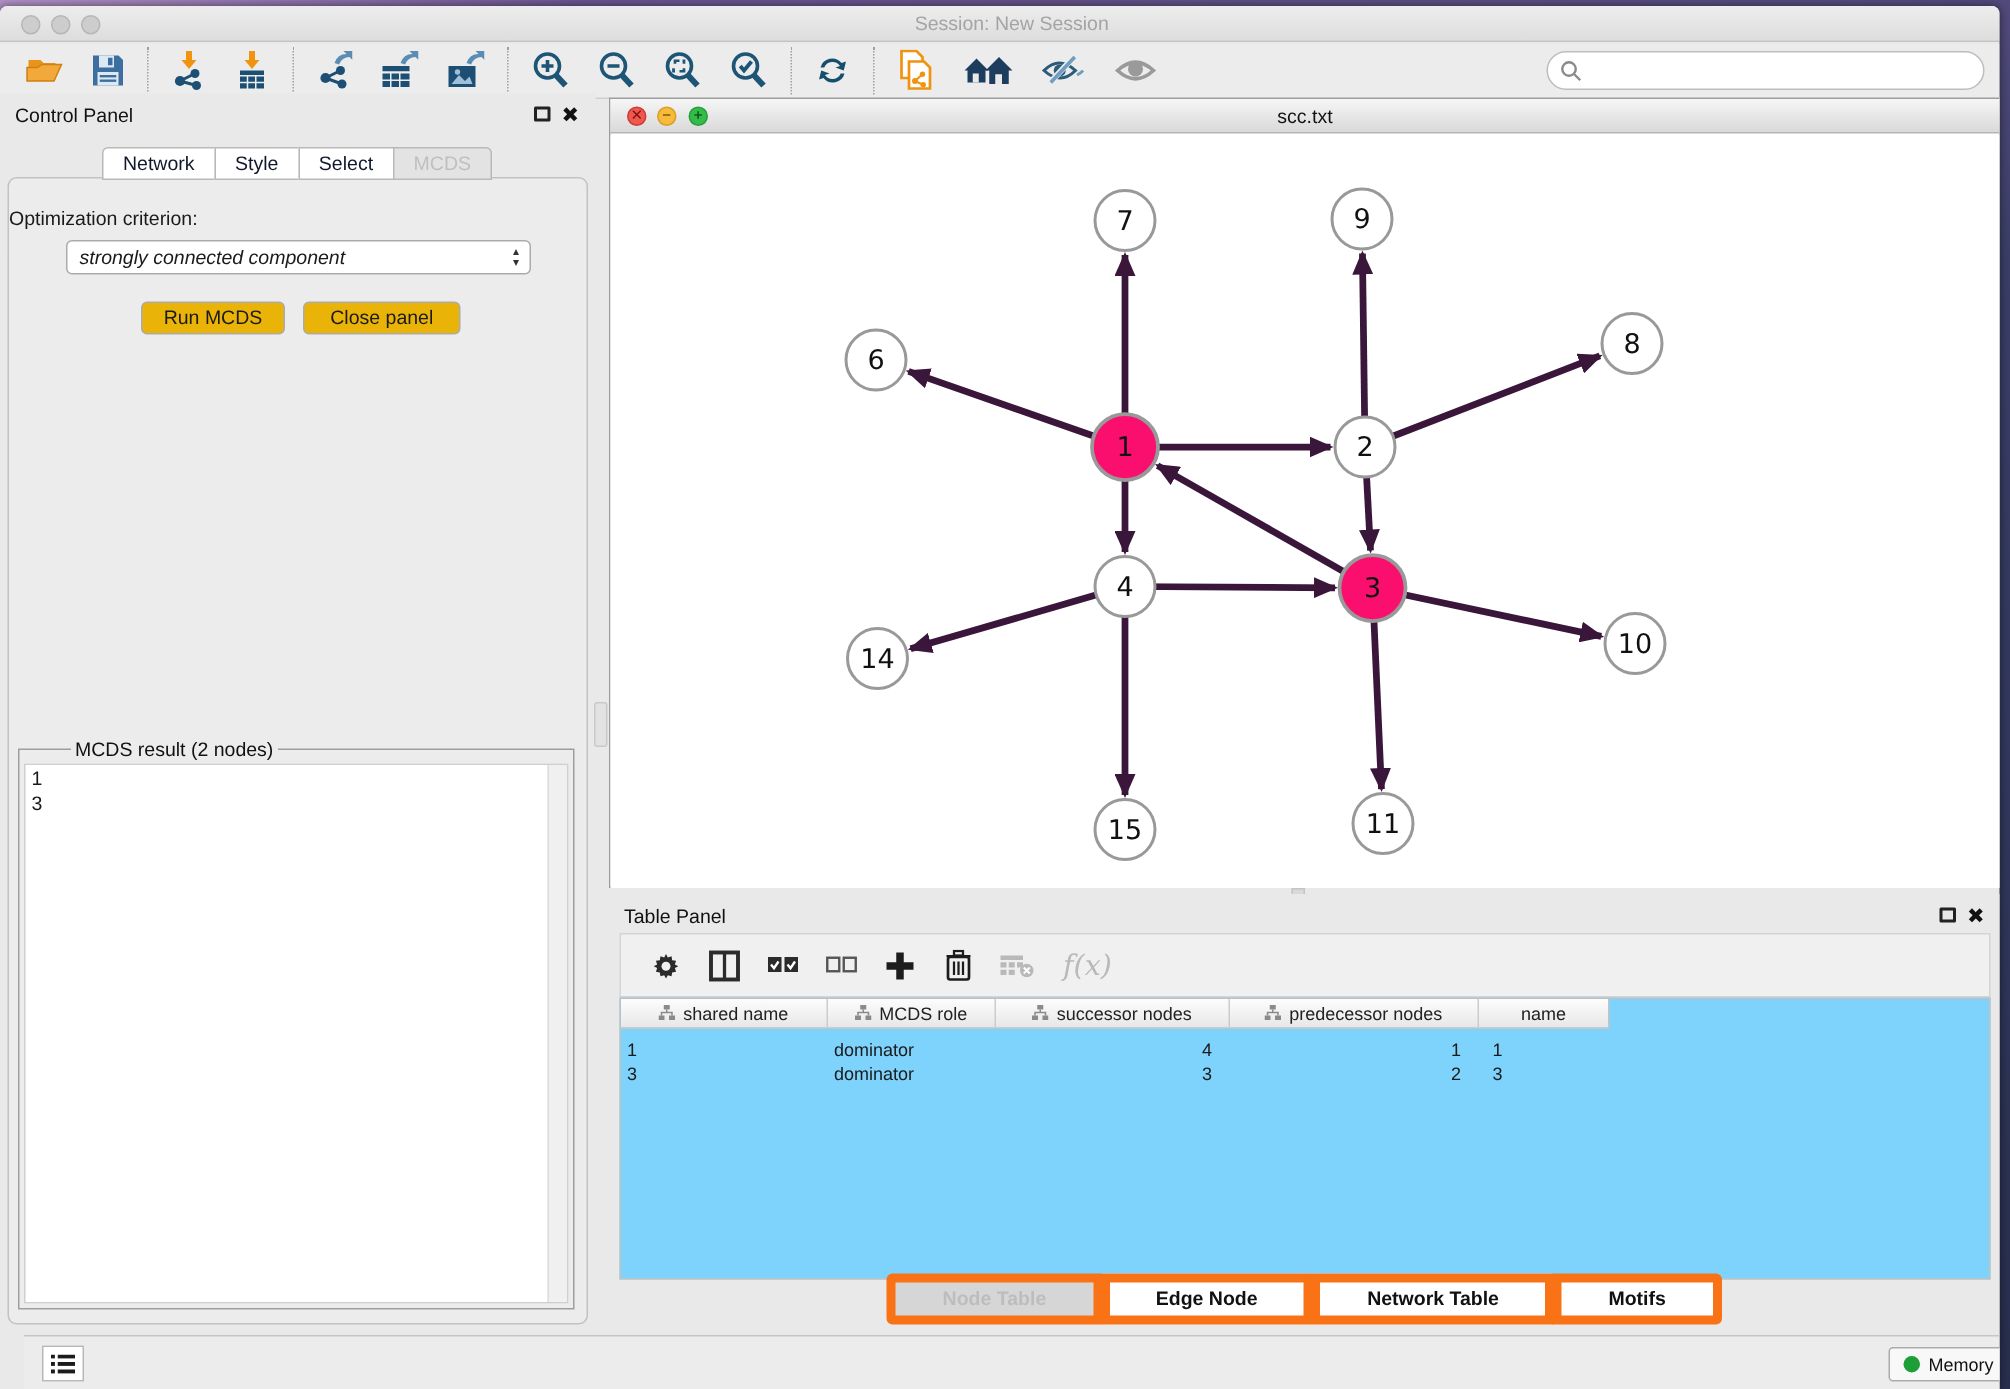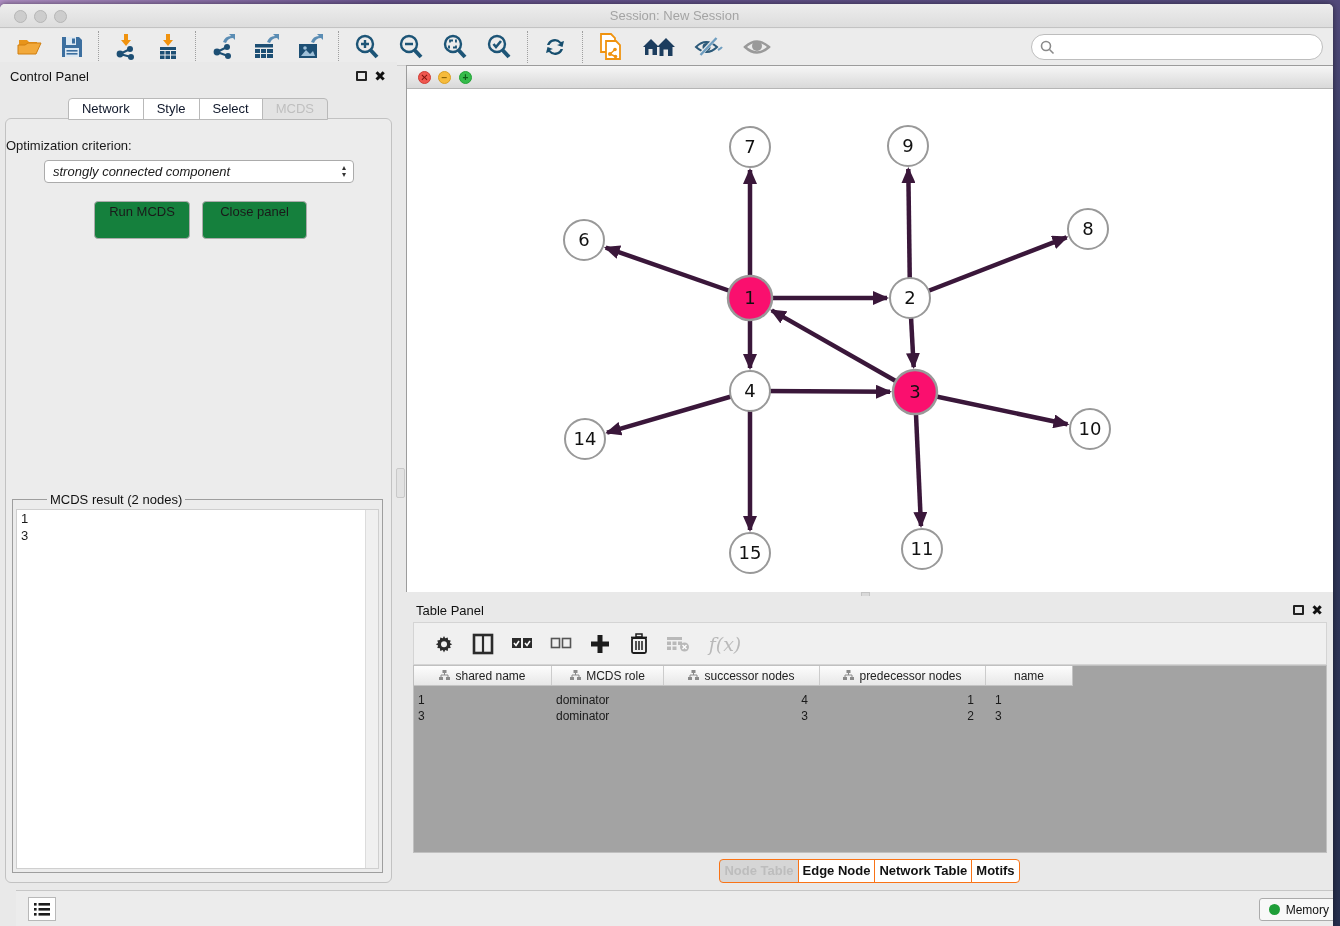--- a/index.html
+++ b/index.html
@@ -37,21 +37,21 @@
   .cp-tabs { position:absolute; left:0; top:36px; width:100%; display:flex; justify-content:center; z-index:3; }
   .tab { background:#fff; border:1px solid #b9b9b9; padding:2px 13px 3px; margin-left:-1px; color:#0f172a; }
   .tab.first { border-radius:4px 0 0 0; }
   .tab.sel-gray { background:#e3e3e3; color:#bfbfbf; border-radius:0 4px 0 0; }
   .cp-body { position:absolute; left:5px; right:5px; top:56px; bottom:7px;
     border:1px solid #c2c2c2; border-radius:6px; background:#ececec; }
   .opt-label { position:absolute; top:19px; width:100%; text-align:left; }
   .criterion { position:absolute; left:38px; top:41px; width:310px; height:23px; background:#fff;
     border:1px solid #ababab; border-radius:4px; display:flex; align-items:center; padding:0 8px;font-style:italic; }
   .criterion .stepper { position:absolute; right:7px; top:3px; display:flex; flex-direction:column; line-height:7px; font-size:8px; color:#333; }
-  .cp-btn { position:absolute; height:38px; background:#15803d; border:1px solid #ababab; border-radius:4px;
+  .cp-btn { position:absolute; height:22px; background:#eab308; border:1px solid #ababab; border-radius:4px;
     text-align:center; line-height:20px; }
   fieldset.result { position:absolute; left:6px; right:8px; top:373px; bottom:9px;
     border:1px solid #9e9e9e; background:#ececec;padding-left:32px; }
   fieldset.result legend { padding:0 3px; margin-left:2px; color:#111; }
   .result-area { position:absolute; left:3px; right:3px; top:2px; bottom:3px; background:#fff;
     border:1px solid #cfcfcf; }
   .result-scroll { position:absolute; right:0; top:0; bottom:0; width:13px; background:#f0f0f0; border-left:1px solid #dcdcdc; }
   .result-line { padding-left:4px; line-height:17px; }
 
   
@@ -68,29 +68,29 @@
     font-size:10px; font-weight:bold; text-align:center; line-height:12px; }
   .net-title { position:absolute; width:100%; text-align:center; top:4px; color:#111; }
   .net-canvas { position:absolute; left:0; top:24px; width:926px; height:502px; background:#fff; }
 
   
   .table-panel { position:absolute; left:406px; top:592px; width:928px; height:294px; background:#e9e9e9; }
   .tp-toolbar { position:absolute; left:7px; right:7px; top:26px; height:43px; background:#f0f0f0;
     border:1px solid #d4d4d4; display:flex; align-items:center; padding-left:18px; }
   .tp-btn { margin-right:15px; display:flex; align-items:center; justify-content:center; width:24px; height:28px; }
   .fx { font-family:"DejaVu Serif","Liberation Serif",serif; font-style:italic; font-size:19px; color:#b9b9b9; }
-  .tp-table { position:absolute; left:7px; right:7px; top:69px; bottom:37px; background:#a3a3a3; border:1px solid #c0c0c0; overflow:hidden; }
+  .tp-table { position:absolute; left:7px; right:7px; top:69px; bottom:37px; background:#7dd3fc; border:1px solid #c0c0c0; overflow:hidden; }
   .thead { display:flex; height:20px; background:linear-gradient(#fdfdfd,#e7e7e7); border-bottom:1px solid #c4c4c4; width:659px; border-right:1px solid #c4c4c4; }
   .th { display:flex; align-items:center; justify-content:center; gap:5px; border-right:1px solid #cccccc; font-size:12px; color:#222; }
   .th:last-child { border-right:none; }
   .trow { display:flex; height:16px; font-size:12px; align-items:center; }
   .td { padding:0 4px; }
   .num-right { text-align:right; padding-right:12px; }
   .tp-tabs { position:absolute; left:0; right:0; bottom:7px; display:flex; justify-content:center; }
-  .btab { background:#fff; border:1px solid #f97316; margin-left:-1px; padding:3px 4px 4px;
+  .btab { background:#fff; border:6px solid #f97316; margin-left:-1px; padding:3px 31px 4px;
     font-weight:bold; color:#111; }
   .btab.first { border-radius:4px 0 0 4px; background:#d6d6d6; color:#bdbdbd; }
   .btab.last { border-radius:0 4px 4px 0; }
 
   
   .statusbar { position:absolute; left:16px; bottom:0; width:100%; height:36px; background:#ececec; border-top:1px solid #c6c6c6; }
   .list-btn { position:absolute; left:12px; top:6px; width:28px; height:24px; background:#fff;
     border:1px solid #b8b8b8; display:flex; align-items:center; justify-content:center; }
   .mem-btn { position:absolute; right:10px; top:7px; height:23px; background:#f8f8f8; border:1px solid #ababab;
     border-radius:3px; display:flex; align-items:center; padding:0 9px; gap:6px; font-size:12px; color:#111; }
@@ -295,20 +295,21 @@
     </div>
   </div>
 
   <div class="vgrip"></div>
 
   <div class="net-frame">
     <div class="net-titlebar">
       <div class="frame-dot" style="left:11px; background:#f0574f; border:1px solid #ce3c34; color:#7e120c;">✕</div>
       <div class="frame-dot" style="left:31px; background:#f6bb3c; border:1px solid #d99f23; color:#8a6508;">−</div>
       <div class="frame-dot" style="left:52px; background:#35bb4a; border:1px solid #23a237; color:#0c5e18;">+</div>
+      <div class="net-title">scc.txt</div>
     </div>
     <div class="net-canvas">
       <svg id="graph" width="926" height="502" viewBox="0 0 926 502">
         <defs>
           <marker id="arrow" markerUnits="userSpaceOnUse" markerWidth="18" markerHeight="14" refX="14" refY="7" orient="auto">
             <path d="M0,0 L16,7 L0,14 z" fill="#3a173a"></path>
           </marker>
         </defs>
       <line x1="343" y1="208" x2="343" y2="80" stroke="#3a173a" stroke-width="4.5" marker-end="url(#arrow)"></line>
           <line x1="343" y1="208" x2="198.71281746876906" y2="157.5864061035458" stroke="#3a173a" stroke-width="4.5" marker-end="url(#arrow)"></line>

